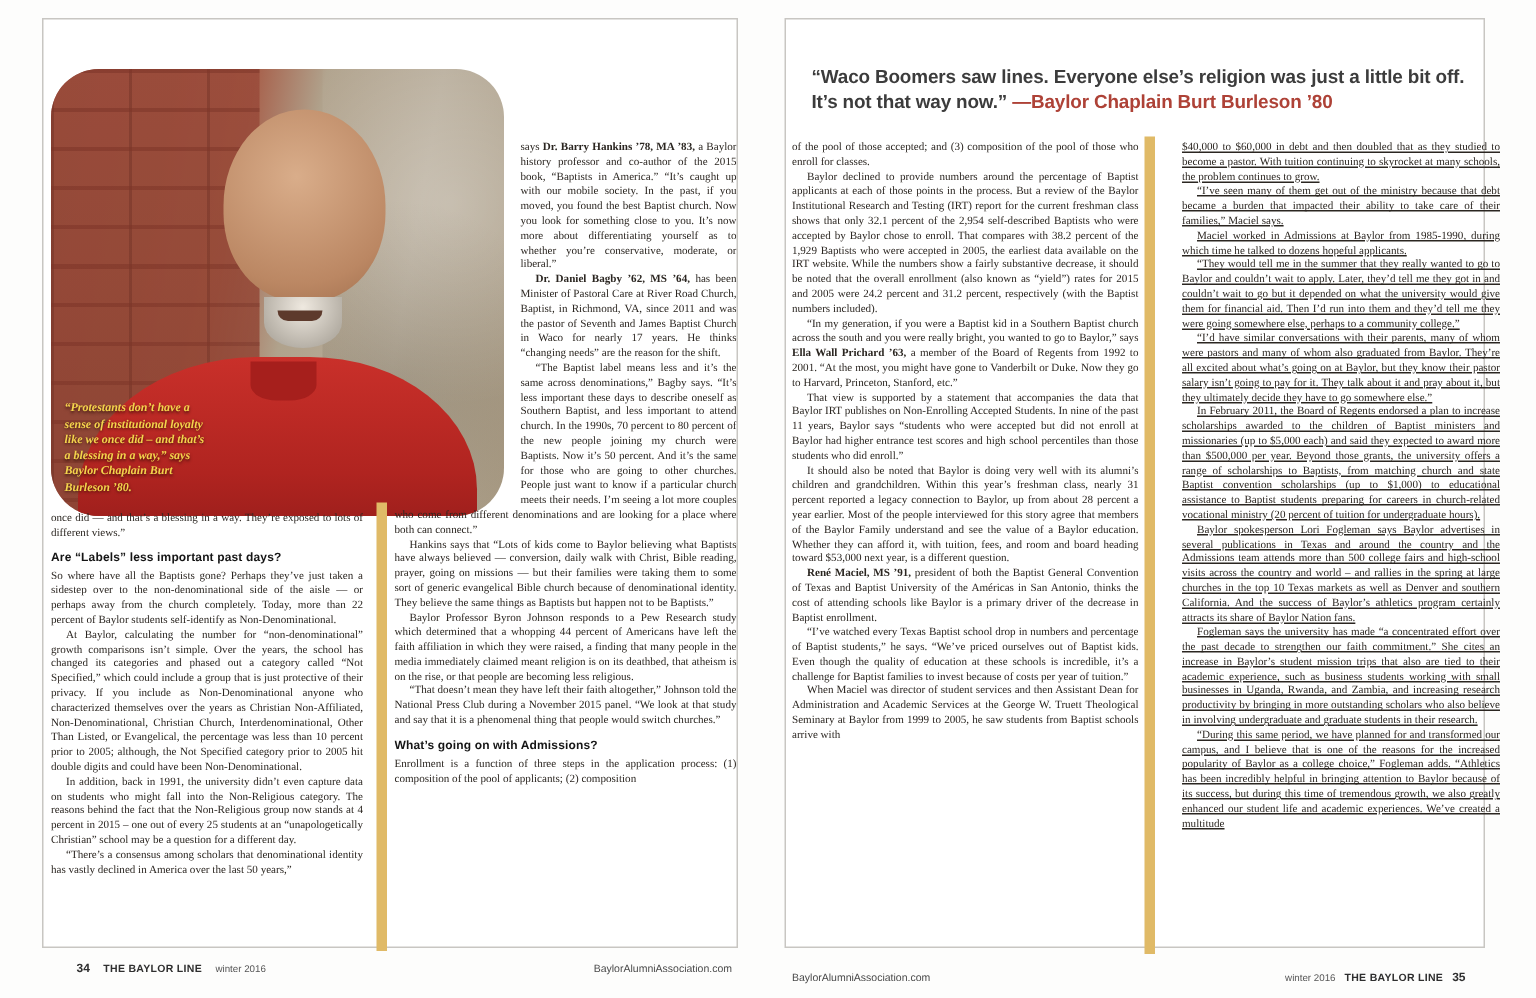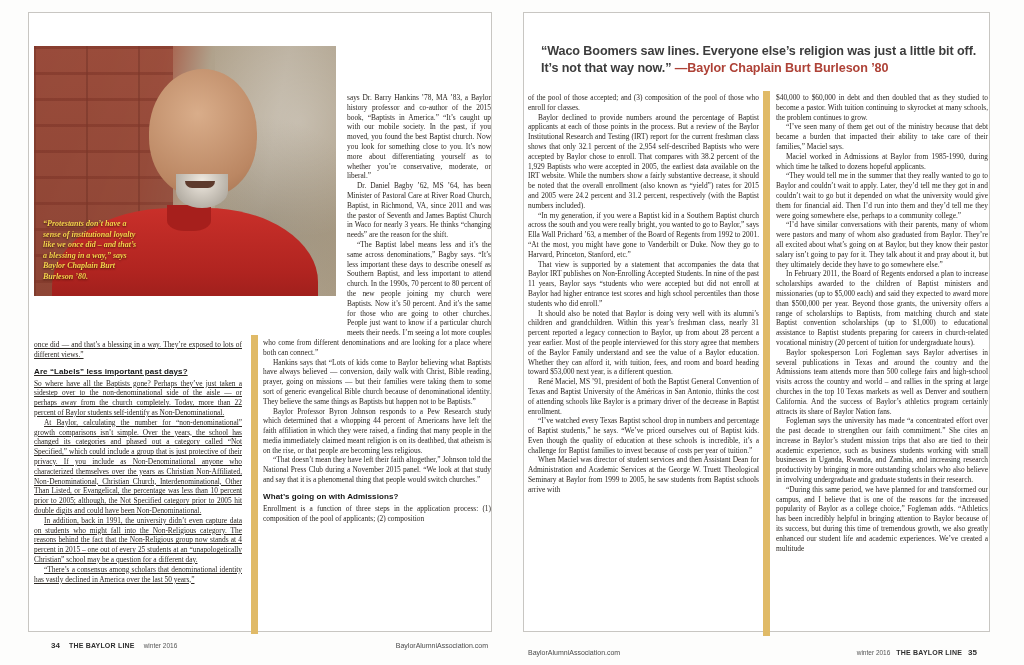--- a/index.html
+++ b/index.html
@@ -9,22 +9,22 @@
     -webkit-font-smoothing:antialiased;
   }
   .page { position:absolute; top:12px; height:645px; }
   .page-left  { left:28px;  width:464px; }
   .page-right { left:523px; width:467px; }
   .pagebox {
     position:absolute; left:0; right:0; top:0; bottom:25px;
     background:#ffffff; border:1px solid #c8c6c2;
   }
   
-  .photo { position:absolute; left:5px; top:33px; width:302px; height:250px; overflow:hidden;
-           background:linear-gradient(100deg,#93483a 0%,#9d5240 24%,#a75e49 38%,#b0a28c 52%,#b8ad9b 74%,#a99b84 100%); }
+  .photo { position:absolute; left:5px; top:33px; width:302px; height:298px; overflow:hidden;
+           background:linear-gradient(100deg,#93483a 0%,#9d5240 24%,#a75e49 38%,#b0a28c 52%,#b8ad9b 74%,#a99b84 100%);border-radius:32px; }
   .bricks { position:absolute; left:0; top:0; width:46%; height:100%;
             background:
               repeating-linear-gradient(180deg, rgba(120,48,36,.55) 0 3px, rgba(0,0,0,0) 3px 26px),
               repeating-linear-gradient(90deg, rgba(90,35,26,.35) 0 2px, rgba(0,0,0,0) 2px 52px),
               linear-gradient(180deg,#9a4c3b,#8c4434);
             opacity:.85; }
   .stone { position:absolute; right:0; top:0; width:40%; height:100%;
            background:radial-gradient(circle at 70% 30%, rgba(255,255,255,.25), rgba(0,0,0,0) 60%),
                       radial-gradient(circle at 40% 70%, rgba(90,80,60,.25), rgba(0,0,0,0) 55%); }
   .head { position:absolute; left:38%; top:9%; width:108px; height:128px; border-radius:50% 50% 46% 46%;
@@ -41,26 +41,26 @@
     position:absolute; left:9px; bottom:14px; width:96px;
     font:bold italic 8px/10.5px "Liberation Serif", serif; color:#f4d44c;
     text-shadow:0 1px 2px rgba(40,10,5,.75);
   }
   
   .col { position:absolute; overflow:hidden; text-align:justify;
          font:7.4px/9.8px "Liberation Serif", serif; color:#2b2621; }
   .col p { margin:0; text-indent:10px; }
   .col p.flush { text-indent:0; }
   .col h3 { margin:7px 0 3px; font:bold 8px/9px "Liberation Sans", sans-serif; color:#151515; letter-spacing:.1px; }
-  b.inline-name { font-weight:normal; }
-  .colA-left { left:5px;  top:327px; width:208px; height:296px;text-decoration:underline; }
+  b.inline-name { font-weight:bold; }
+  .colA-left { left:5px;  top:327px; width:208px; height:296px; }
   .colB-left { left:234px; top:80px;  width:228px; height:542px; }
   .photo-intrusion { float:left; width:84px; height:244px; }
   .colA-right { left:4px;   top:80px; width:231px; height:542px; }
-  .colB-right { left:252px; top:80px; width:212px; height:542px; }
+  .colB-right { left:264px; top:80px; width:212px; height:542px;text-decoration:underline; }
   .vrule { position:absolute; width:7px; background:#e0ba67; }
   .vrule-left  { left:222px; top:322px; height:299px; }
   .vrule-right { left:239px; top:78px;  height:545px; }
   
   .header-quote {
     position:absolute; left:17px; top:30px; width:444px;
     font:bold 12.6px/17px "Liberation Sans", sans-serif; color:#3c3c3c; letter-spacing:-.1px;
   }
   .header-quote .attr { color:#ae4237; font-weight:bold;margin-top:38px; }
   
@@ -100,21 +100,21 @@
       <p>At Baylor, calculating the number for “non-denominational” growth comparisons isn’t simple.  Over the years, the school has changed its categories and phased out a category called “Not Specified,” which could include a group that is just protective of their privacy.  If you include as Non-Denominational anyone who characterized themselves over the years as Christian Non-Affiliated, Non-Denominational, Christian Church, Interdenominational, Other Than Listed, or Evangelical, the percentage was less than 10 percent prior to 2005; although, the Not Specified category prior to 2005 hit double digits and could have been Non-Denominational.</p>
       <p>In addition, back in 1991, the university didn’t even capture data on students who might fall into the Non-Religious category.  The reasons behind the fact that the Non-Religious group now stands at 4 percent in 2015 – one out of every 25 students at an “unapologetically Christian” school  may be a question for a different day.</p>
       <p>“There’s a consensus among scholars that denominational identity has vastly declined in America over the last 50 years,”</p>
     </div>
 
     <div class="vrule vrule-left"></div>
 
     <div class="col colB-left">
       <div class="photo-intrusion"></div>
       <p class="flush"><span>says </span><b class="inline-name">Dr. Barry Hankins ’78, MA ’83,</b><span> a Baylor history professor and co-author of the 2015 book, “Baptists in America.”  “It’s caught up with our mobile society.  In the past, if you moved, you found the best Baptist church.  Now you look for something close to you.  It’s now more about differentiating yourself as to whether you’re conservative, moderate, or liberal.”</span></p>
-      <p><b class="inline-name">Dr. Daniel Bagby ’62, MS ’64,</b><span> has been Minister of Pastoral Care at River Road Church, Baptist, in Richmond, VA, since 2011 and was the pastor of Seventh and James Baptist Church in Waco for nearly 3 years.  He thinks “changing needs” are the reason for the shift.</span></p>
+      <p><b class="inline-name">Dr. Daniel Bagby ’62, MS ’64,</b><span> has been Minister of Pastoral Care at River Road Church, Baptist, in Richmond, VA, since 2011 and was the pastor of Seventh and James Baptist Church in Waco for nearly 17 years.  He thinks “changing needs” are the reason for the shift.</span></p>
       <p>“The Baptist label means less and it’s the same across denominations,” Bagby says.  “It’s less important these days to describe oneself as Southern Baptist, and less important to attend church.  In the 1990s, 70 percent to 80 percent of the new people joining my church were Baptists.  Now it’s 50 percent.  And it’s the same for those who are going to other churches.  People just want to know if a particular church meets their needs.  I’m seeing a lot more couples who come from different denominations and are looking for a place where both can connect.”</p>
       <p>Hankins says that “Lots of kids come to Baylor believing what Baptists have always believed — conversion, daily walk with Christ, Bible reading, prayer, going on missions — but their families were taking them to some sort of generic evangelical Bible church because of denominational identity.  They believe the same things as Baptists but happen not to be Baptists.”</p>
       <p>Baylor Professor Byron Johnson responds to a Pew Research study which determined that a whopping 44 percent of Americans have left the faith affiliation in which they were raised, a finding that many people in the media immediately claimed meant religion is on its deathbed, that atheism is on the rise, or that people are becoming less religious.</p>
       <p>“That doesn’t mean they have left their faith altogether,” Johnson told the National Press Club during a November 2015 panel.  “We look at that study and say that it is a phenomenal thing that people would switch churches.”</p>
       <h3>What’s going on with Admissions?</h3>
       <p class="flush">Enrollment is a function of three steps in the application process: (1) composition of the pool of applicants; (2) composition</p>
     </div>
   </div>
 
   <div class="footer fl-left">

